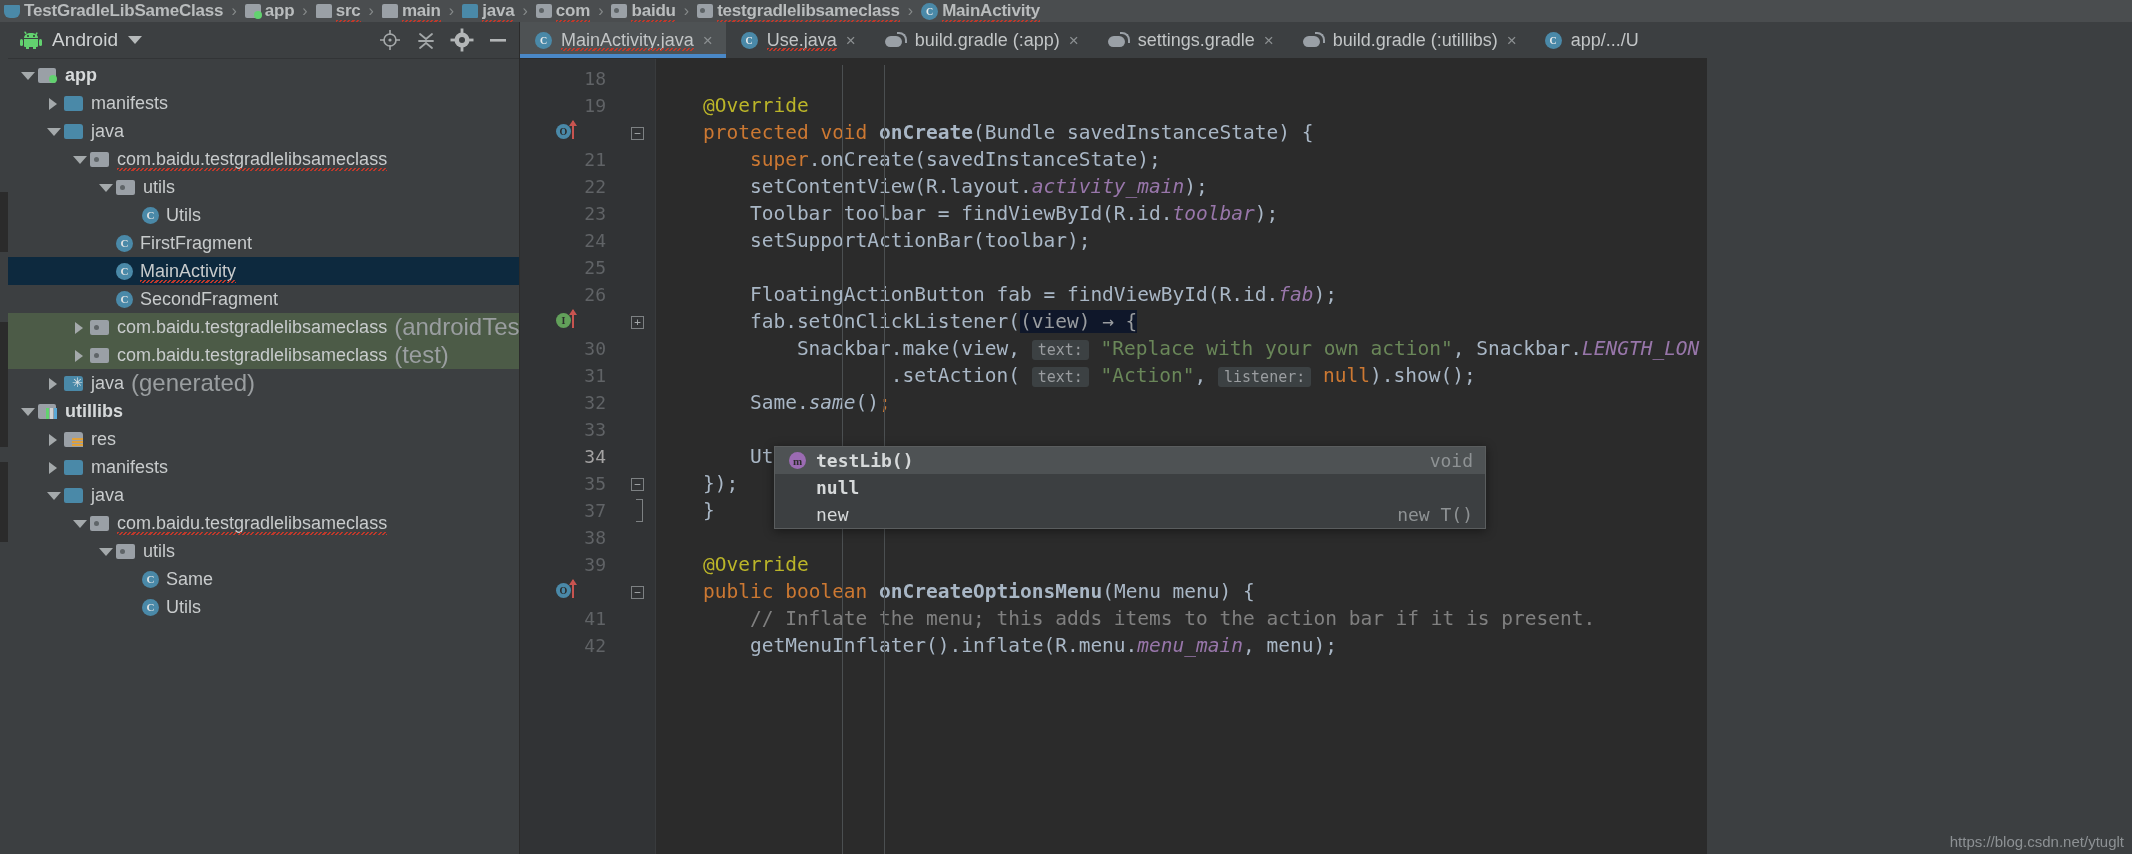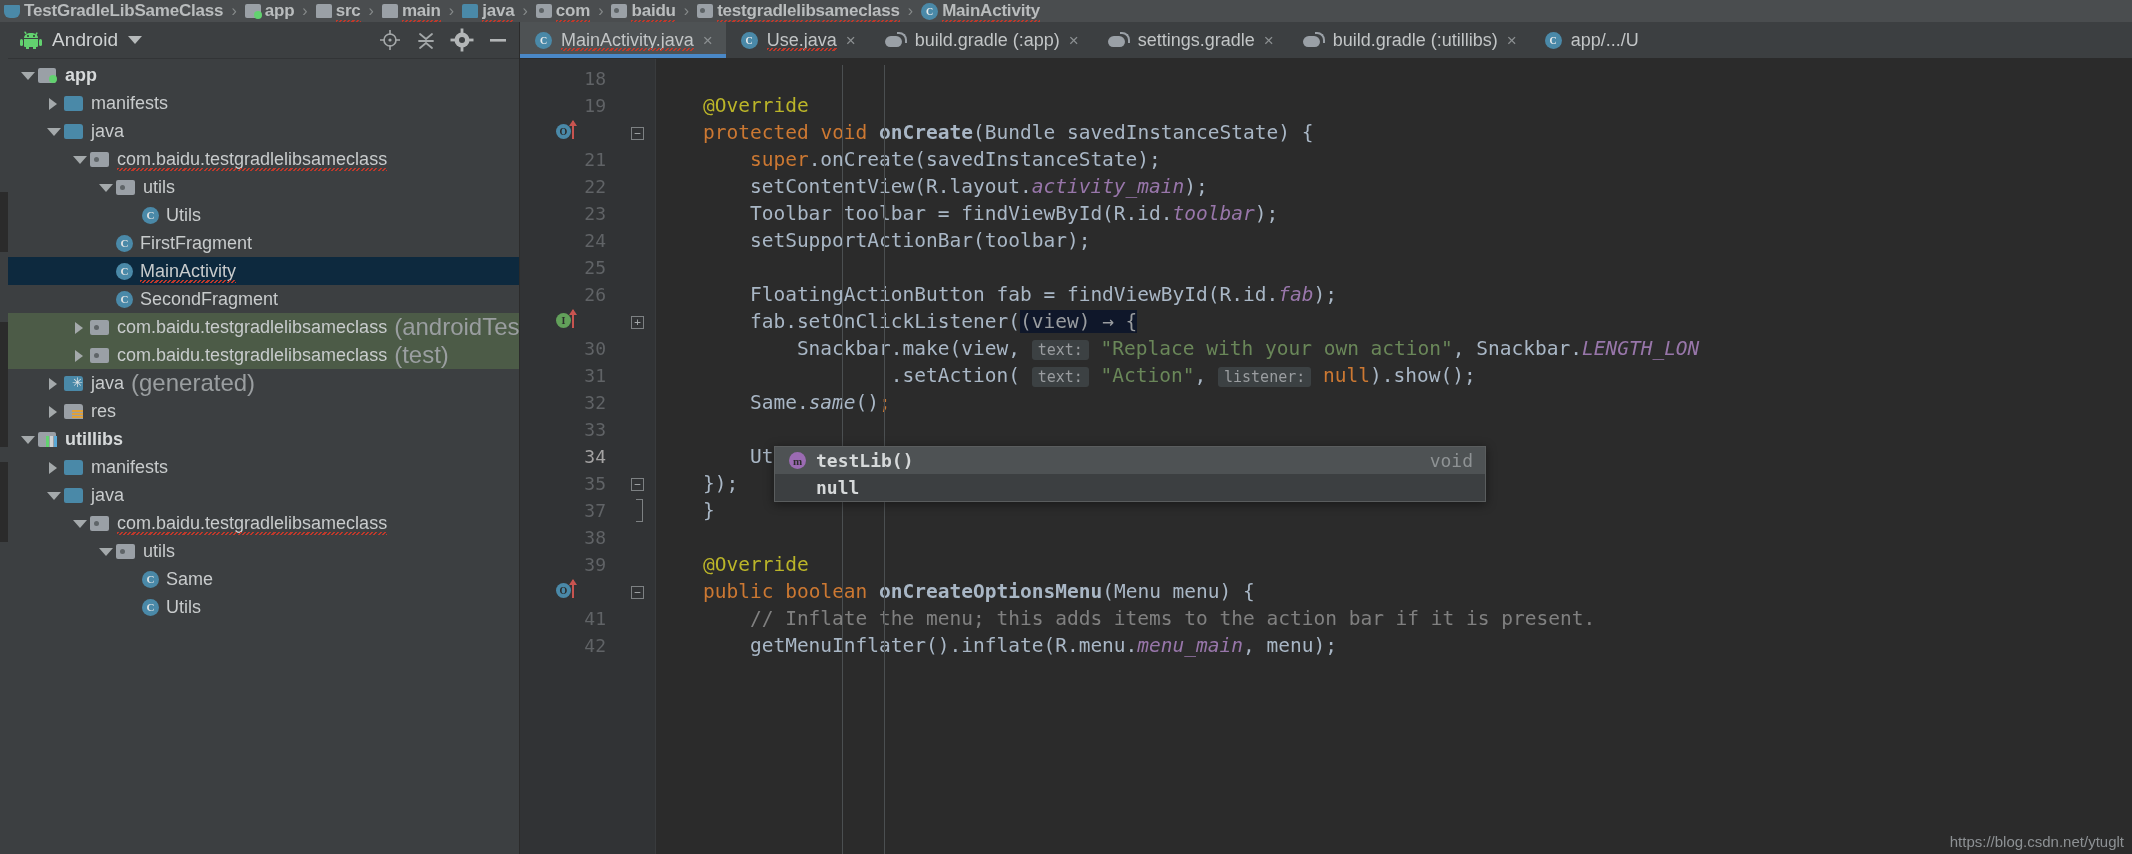--- a/index.html
+++ b/index.html
@@ -44,21 +44,21 @@
   .ic-class {
     width:17px;height:17px;border-radius:50%;background:#4a89a8;
     display:flex;align-items:center;justify-content:center;
     color:#e8eaeb;font-size:10px;font-weight:bold;font-family:"Liberation Serif",serif;
   }
   .ic-coffee {
     width:16px;height:13px;background:#4a89a8;border-radius:1px 1px 6px 6px;
   }
 
   
-  #main { position:absolute; left:0; top:22px; width:2132px; height:832px; display:flex; }
+  #main { position:absolute; left:0; top:22px; width:1707px; height:832px; display:flex; }
 
   
   #rail { width: 8px; background:#3c3f41; flex:0 0 8px; position:relative; }
   #rail .seg { position:absolute; left:0; width:8px; background:#2b2b2b; }
 
   
   #project { width: 512px; flex:0 0 512px; background:#3c3f41; display:flex; flex-direction:column;
              border-right:1px solid #2b2b2b; }
   #proj-head {
     height: 37px; display:flex; align-items:center; padding:0 8px 0 12px; gap:10px;
@@ -384,34 +384,34 @@
         <div class="trow">
           <span class="tw" style="width: 36px;"></span>
           <span class="caret closed"></span>
           <span class="ticon">
             <span class="f-blue f-gen" style="position: absolute; left: 0px; top: 1px;"></span>
           </span>
           <span class="tlabel">java</span>
           <span class="tsuffix">(generated)</span>
         </div>
         <div class="trow">
+          <span class="tw" style="width: 10px;"></span>
+          <span class="caret open"></span>
+          <span class="ticon">
+            <span class="f-lib" style="position: absolute; left: 0px; top: 1px;"></span>
+          </span>
+          <span class="tlabel bold">utillibs</span>
+        </div>
+        <div class="trow">
           <span class="tw" style="width: 36px;"></span>
           <span class="caret closed"></span>
           <span class="ticon">
             <span class="f-grey f-res" style="position: absolute; left: 0px; top: 1px;"></span>
           </span>
           <span class="tlabel">res</span>
-        </div>
-        <div class="trow">
-          <span class="tw" style="width: 10px;"></span>
-          <span class="caret open"></span>
-          <span class="ticon">
-            <span class="f-lib" style="position: absolute; left: 0px; top: 1px;"></span>
-          </span>
-          <span class="tlabel bold">utillibs</span>
         </div>
         <div class="trow">
           <span class="tw" style="width: 36px;"></span>
           <span class="caret closed"></span>
           <span class="ticon">
             <span class="f-blue" style="position: absolute; left: 0px; top: 1px;"></span>
           </span>
           <span class="tlabel">manifests</span>
         </div>
         <div class="trow">
@@ -594,18 +594,24 @@
           <span class="pname">testLib()</span>
           <span class="pspacer"></span>
           <span class="ptype">void</span>
         </div>
         <div class="prow">
           <span class="pm-icon" style="visibility:hidden"></span>
           <span class="pname">null</span>
           <span class="pspacer"></span>
           <span class="ptype"></span>
         </div>
+        <div class="prow">
+          <span class="pm-icon" style="visibility:hidden"></span>
+          <span class="pname plain">new</span>
+          <span class="pspacer"></span>
+          <span class="ptype">new T()</span>
+        </div>
       </div>
     </div>
   </div>
 </div>
 
 <div id="watermark">https://blog.csdn.net/ytuglt</div>
 
 </body></html>

